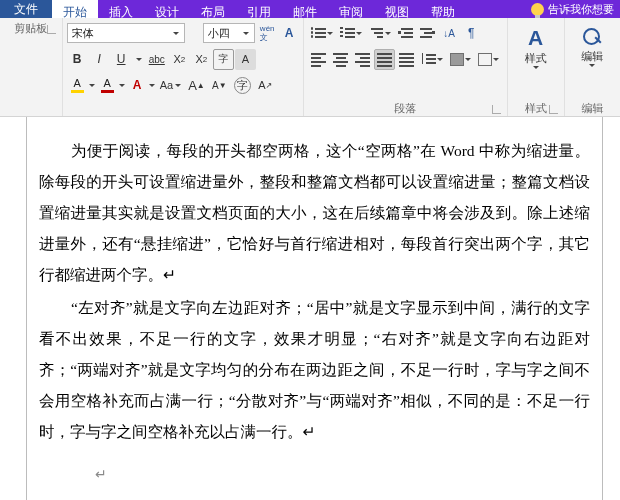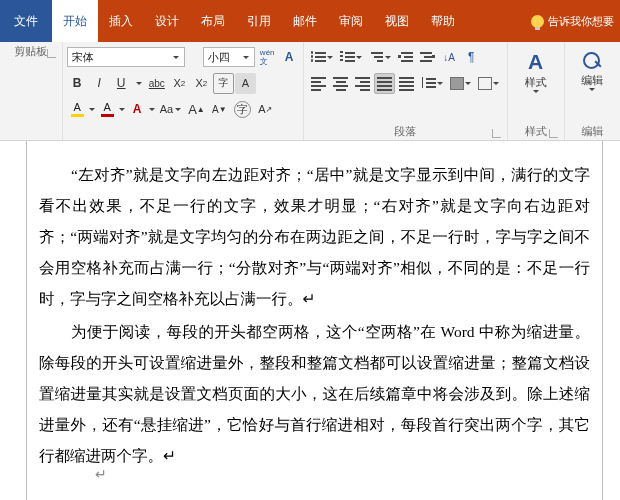--- a/index.html
+++ b/index.html
@@ -18,31 +18,31 @@
     width: 620px;
     height: 500px;
     position: relative;
     display: flex;
     flex-direction: column;
     background: #ffffff;
   }
 
   
   .tabbar {
-    height: 42px;
-    background: #c2410c;
+    height: 18px;
+    background: #6d28d9;
     display: flex;
     align-items: stretch;
     flex: 0 0 auto;
     position: relative;
   }
   .tab {
     color: #ffffff;
     font-size: 12px;
-    padding: 6px 11px;
+    padding: 12px 11px;
     display: flex;
     align-items: center;
     cursor: pointer;
     white-space: nowrap;
   }
   .tab.file {
     background: #2b579a;
     padding: 0 14px;
   }
   .tab.active {
@@ -102,21 +102,20 @@
     display: flex;
     align-items: flex-start;
   }
   .group-title {
     text-align: center;
     font-size: 11px;
     color: #666666;
     height: 15px;
     line-height: 15px;
     position: relative;
-    font-family: Liberation Mono, monospace;
   }
   .group-title .dialog-launcher {
     position: absolute;
     right: 2px;
     bottom: 2px;
     width: 8px;
     height: 8px;
     border: 1px solid #9a9a9a;
     border-top: none;
     border-right: none;
@@ -656,19 +655,19 @@
       <div class="group-title">
         <span>编辑</span>
       </div>
     </div>
   </div>
 
   <div class="docwrap">
     <div class="ruler-left"></div>
     <div class="ruler-right"></div>
     <div class="page">
+      <p class="para">为便于阅读，每段的开头都空两格，这个“空两格”在 Word 中称为缩进量。除每段的开头可设置缩进量外，整段和整篇文档都可以设置缩进量；整篇文档设置缩进量其实就是设置文档页面的大小，这在后续篇章中将会涉及到。除上述缩进量外，还有“悬挂缩进”，它恰好与首行缩进相对，每段首行突出两个字，其它行都缩进两个字。↵</p>
       <p class="para">“左对齐”就是文字向左边距对齐；“居中”就是文字显示到中间，满行的文字看不出效果，不足一行的文字，效果才明显；“右对齐”就是文字向右边距对齐；“两端对齐”就是文字均匀的分布在两边距之间，不足一行时，字与字之间不会用空格补充而占满一行；“分散对齐”与“两端对齐”相似，不同的是：不足一行时，字与字之间空格补充以占满一行。↵</p>
-      <p class="para">为便于阅读，每段的开头都空两格，这个“空两格”在 Word 中称为缩进量。除每段的开头可设置缩进量外，整段和整篇文档都可以设置缩进量；整篇文档设置缩进量其实就是设置文档页面的大小，这在后续篇章中将会涉及到。除上述缩进量外，还有“悬挂缩进”，它恰好与首行缩进相对，每段首行突出两个字，其它行都缩进两个字。↵</p>
       <span class="cursor-mark">↵</span>
     </div>
   </div>
 
 </div>
 
 </body></html>

